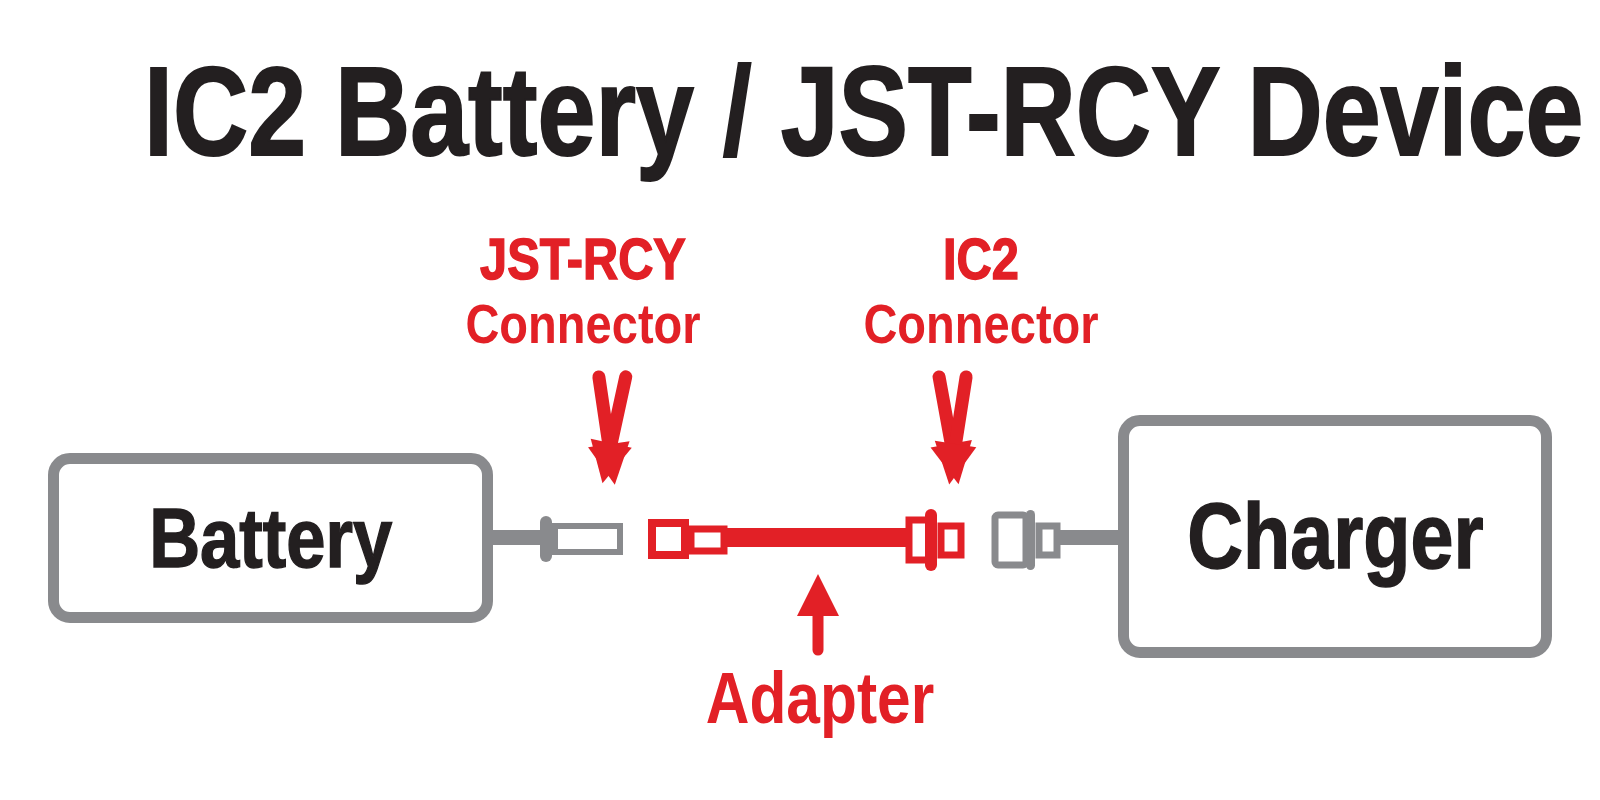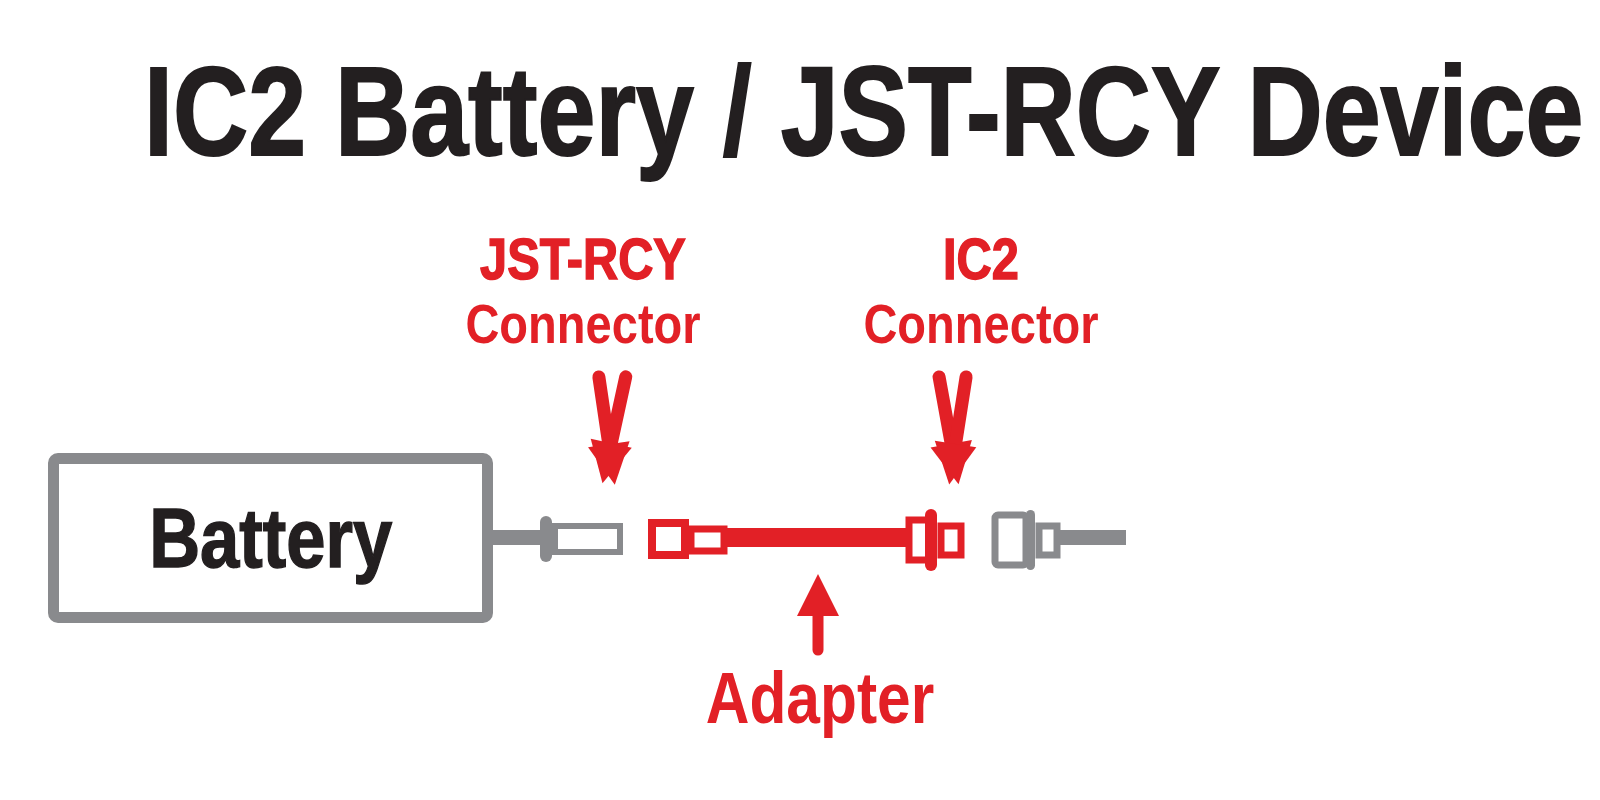--- a/index.html
+++ b/index.html
@@ -61,21 +61,21 @@
     line-height: 72px;
     font-weight: bold;
     transform: scaleX(0.84);
     transform-origin: 50% 50%;
     white-space: nowrap;
   }
   .box {
     position: absolute;
     box-sizing: border-box;
     border: 11px solid var(--wire-gray, #898A8D);
-    border-radius: 10px;
+    border-radius: 22px;
     background: #fff;
     display: flex;
     align-items: center;
     justify-content: center;
     color: var(--text-black, #231F20);
     font-weight: bold;
   }
   .box span {
     transform: scaleX(0.84);
     transform-origin: 50% 50%;
@@ -159,16 +159,19 @@
     <g class="red-fill">
       <line class="red-shaft" x1="818" y1="650" x2="818" y2="612" stroke-width="11"></line>
       <polygon points="797,616 839,616 818,574"></polygon>
     </g>
   </svg>
 
   <div class="box" id="battery-box">
     <span>Battery</span>
   </div>
 
+  <div class="box" id="charger-box">
+    <span>Charger</span>
+  </div>
 
   <div class="adapter-callout">Adapter</div>
 
 </div>
 
 </body></html>

